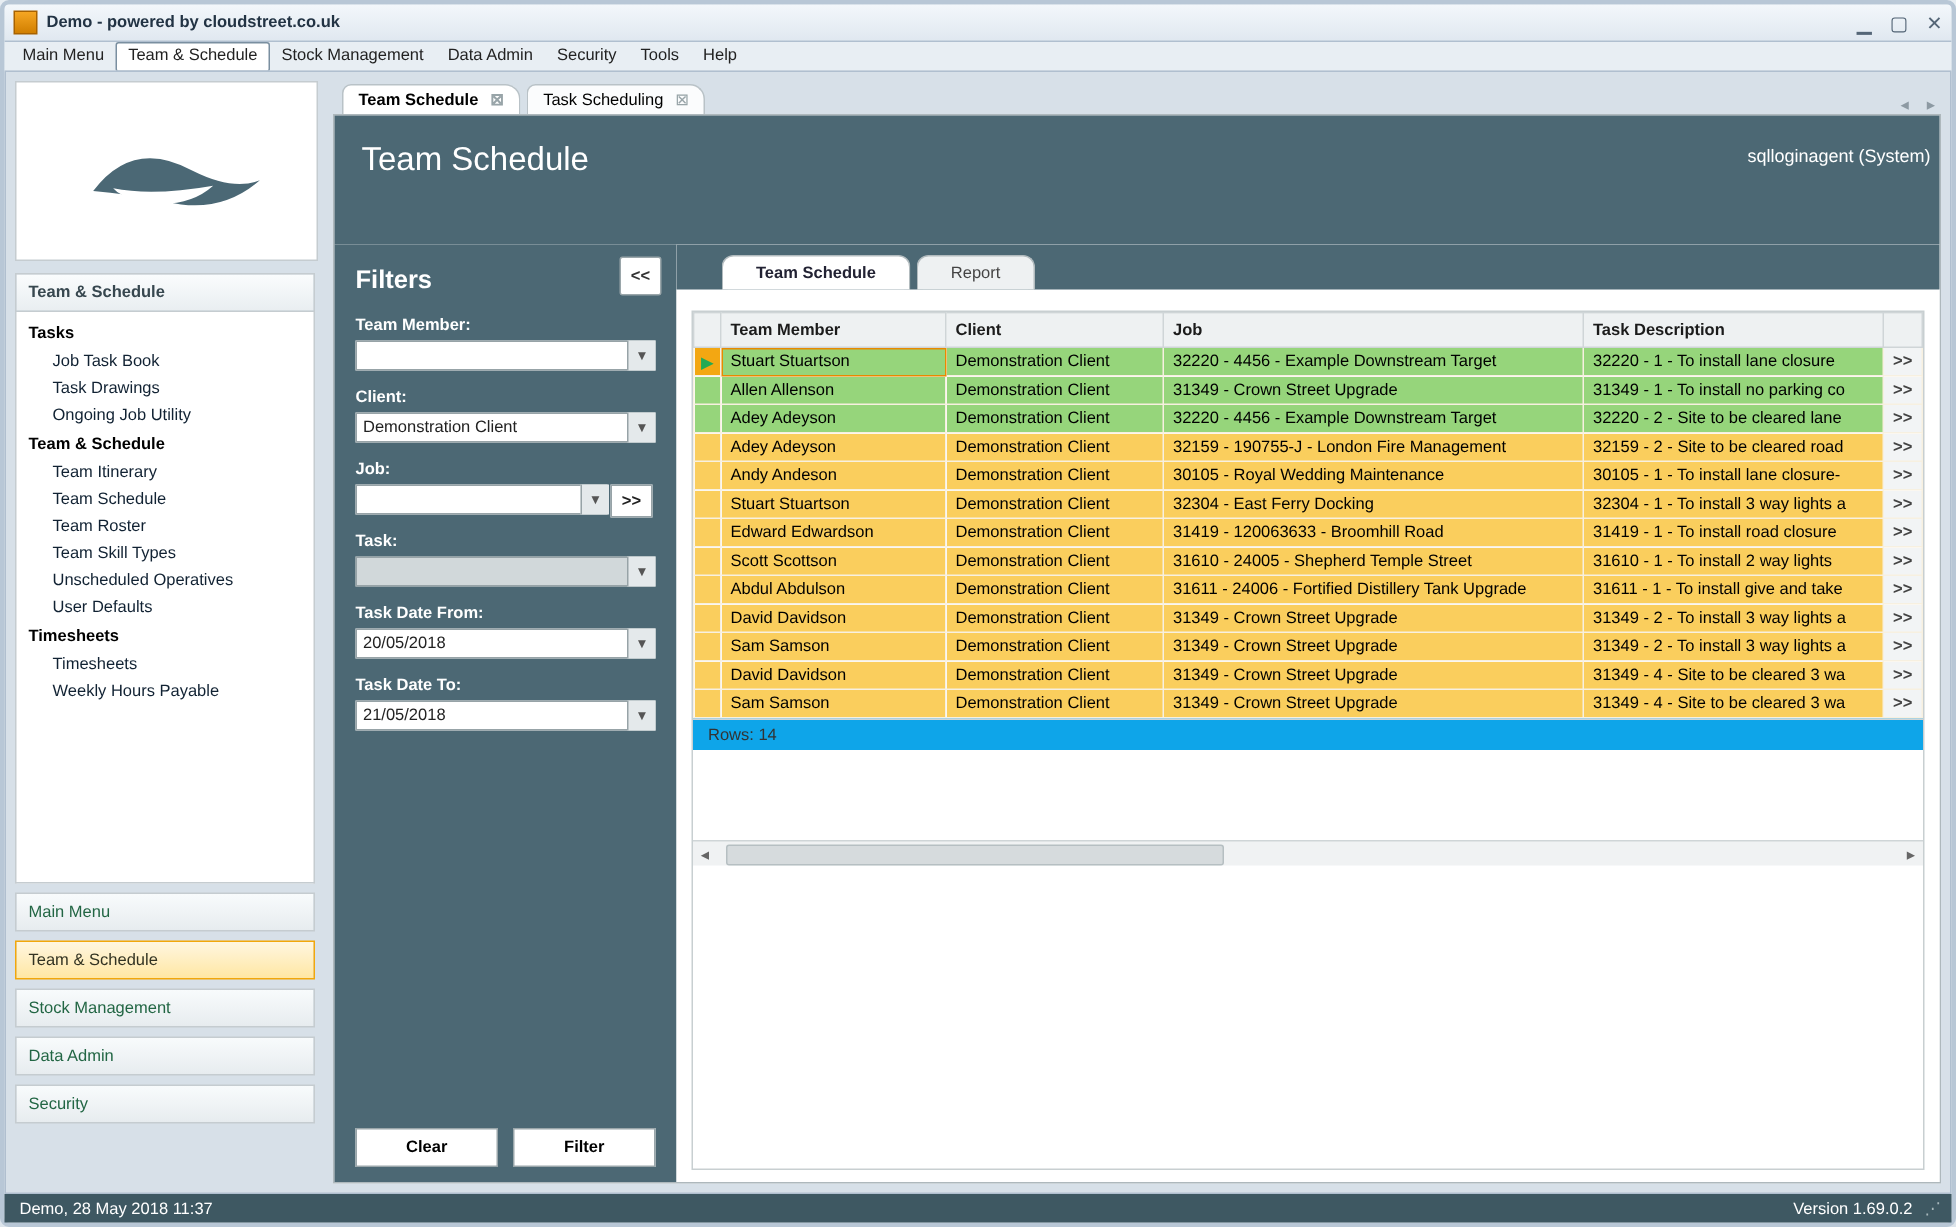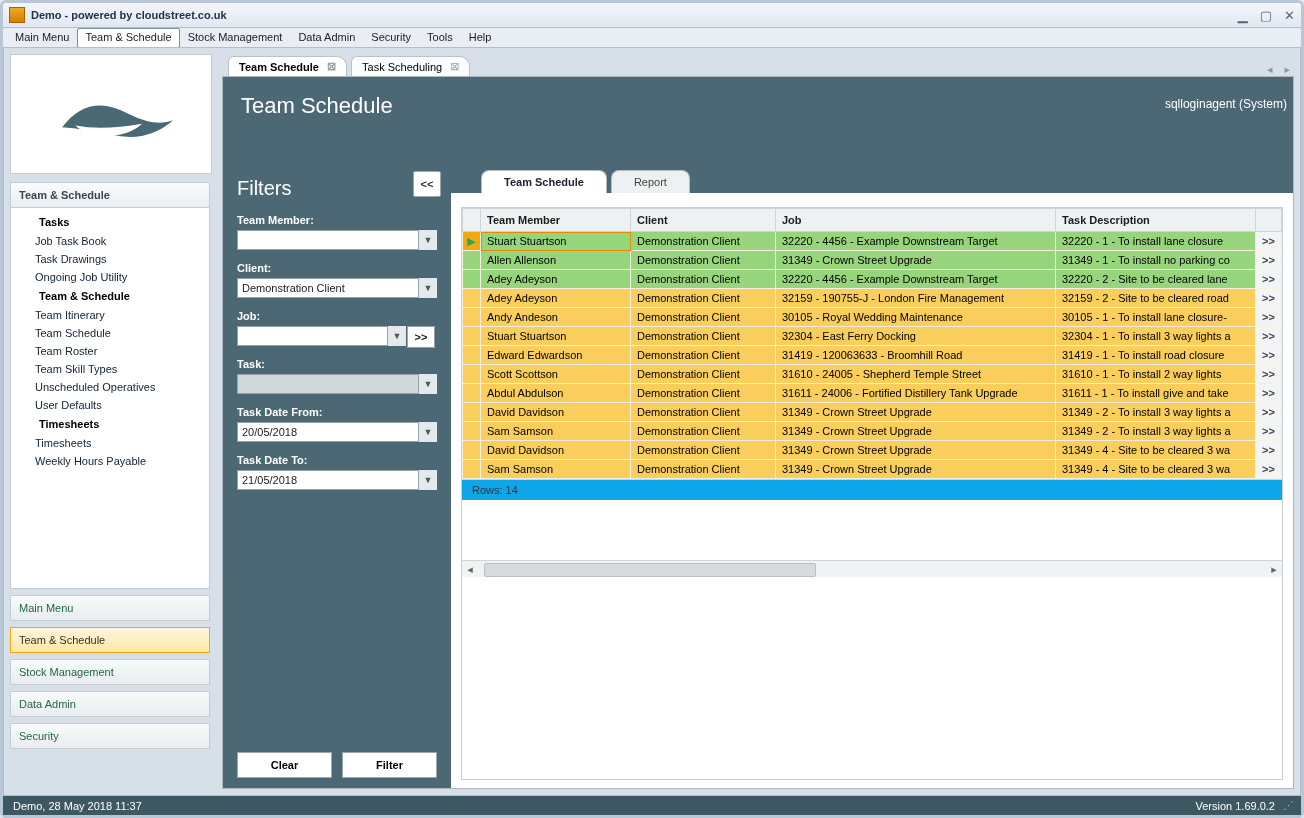--- a/index.html
+++ b/index.html
@@ -27,42 +27,42 @@
   .menubar .mitem{padding:3px 8px;cursor:pointer;}
   .menubar .mitem.active{border:1px solid #7a8fa0;border-radius:2px;background:#fff;padding:2px 7px;}
   
   .client{position:absolute;top:47px;left:3px;right:3px;bottom:22px;background:#d7e0e8;border:1px solid #b0bfcf;}
   
   .navpanel{position:absolute;top:0;bottom:0;left:0;width:212px;padding:6px;box-sizing:border-box;}
   .logo{width:200px;height:118px;background:#fff;border:1px solid #c5ccd0;display:flex;align-items:center;justify-content:center;}
   .logo svg{width:150px;height:80px;}
   .navhead{margin-top:8px;background:linear-gradient(#fafcfd,#e9eef1);border:1px solid #c5ccd0;padding:6px 8px;font-weight:bold;color:#37474f;}
   .navbox{background:#fff;border:1px solid #c5ccd0;border-top:none;padding:4px 0 6px 0;height:370px;overflow:auto;}
-  .navbox .grp{font-weight:bold;padding:4px 8px;margin-left:20px;}
+  .navbox .grp{font-weight:bold;padding:4px 8px;}
   .navbox .lnk{padding:3px 8px 3px 24px;cursor:pointer;color:#123;}
   .navbtn{margin-top:6px;border:1px solid #c5ccd0;background:linear-gradient(#f8fbfc,#e7ecef);padding:6px 8px;cursor:pointer;color:#264;}
   .navbtn.sel{border:1px solid #f2a70a;background:linear-gradient(#fff6e0,#ffe7a3);color:#332;}
   
   .content{position:absolute;top:6px;left:218px;right:6px;bottom:6px;}
   .doctabs{height:22px;display:flex;align-items:flex-end;gap:4px;padding-left:6px;}
   .doctab{background:#fbfcfd;border:1px solid #b9c2c7;border-bottom:none;border-top-left-radius:6px;border-top-right-radius:10px;padding:3px 10px;display:flex;align-items:center;gap:8px;cursor:pointer;}
   .doctab.active{background:#fff;font-weight:bold;}
   .doctab .x{color:#98a4a8;font-size:11px;}
   .doctabs .spacer{flex:1;}
   .doctabs .navarrow{color:#8d9aa3;font-size:11px;padding:0 4px;cursor:pointer;}
   .canvas{position:absolute;top:22px;left:0;right:0;bottom:0;background:#fff;border:1px solid #aeb8bc;}
   
   .pagehead{background:var(--teal);color:#fff;height:86px;padding:16px 18px 0 18px;position:relative;box-sizing:border-box;}
   .pagehead h1{margin:0;font-size:22px;font-weight:normal;}
   .pagehead .user{position:absolute;right:6px;top:20px;font-size:12px;}
   
   .bodyrow{position:absolute;top:86px;left:0;right:0;bottom:0;display:flex;}
   
   .filters{width:228px;background:var(--teal);color:#fff;padding:14px 14px 10px 14px;box-sizing:border-box;position:relative;}
-  .filters h2{margin:0 0 14px 0;font-size:20px;font-weight:normal;}
+  .filters h2{margin:0 0 14px 0;font-size:17px;font-weight:bold;}
   .collapse{position:absolute;right:10px;top:8px;width:26px;height:24px;background:#fff;color:#333;border:1px solid #9aa6aa;border-radius:2px;display:flex;align-items:center;justify-content:center;font-weight:bold;cursor:pointer;}
   .flabel{font-weight:bold;margin:12px 0 4px 0;display:block;font-size:11px;}
   .finput{width:100%;height:20px;border:1px solid #97a3a7;background:#fff;color:#222;box-sizing:border-box;padding:2px 20px 2px 4px;font-size:11px;position:relative;}
   .finput.disabled{background:#d1d8da;}
   .fwrap{position:relative;}
   .fwrap .dd{position:absolute;right:0;top:0;width:18px;height:20px;border-left:1px solid #97a3a7;display:flex;align-items:center;justify-content:center;color:#555;font-size:9px;background:#e4e9eb;cursor:pointer;}
   .fwrap .go{position:absolute;right:-30px;top:0;width:26px;height:20px;border:1px solid #97a3a7;background:#fff;color:#222;display:flex;align-items:center;justify-content:center;font-weight:bold;cursor:pointer;}
   
   .job .finput{width:168px;}
   .btnrow{position:absolute;left:14px;right:14px;bottom:10px;display:flex;gap:10px;}

